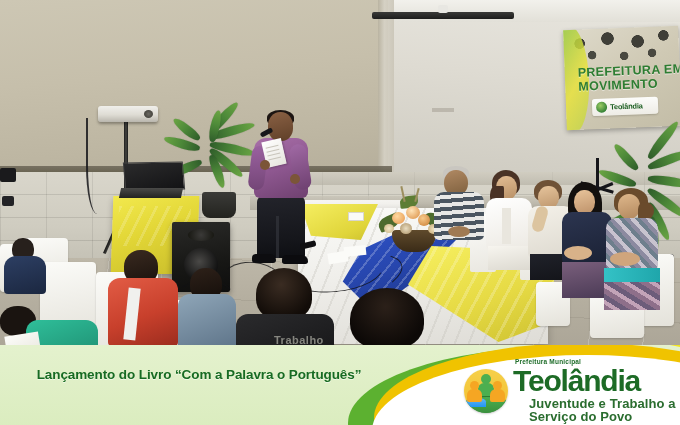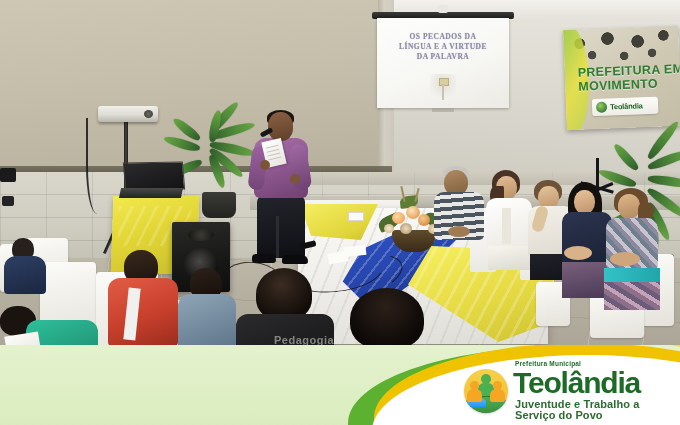--- a/index.html
+++ b/index.html
@@ -478,49 +478,41 @@
   .logo-pref{
     font-size:6.5px; font-weight:bold; color:#1f6d2a; letter-spacing:.2px;
     margin-left:2px; margin-bottom:1px;
   }
   .logo-name{
     font-size:30px; font-weight:bold; color:#1d6b26;
     letter-spacing:-1.2px; line-height:.92;
     font-family:"Liberation Sans", sans-serif;
   }
   .logo-slogan{
-    font-size:11px; color:#2a6d2f; font-weight:bold; letter-spacing:.1px;
-    margin-top:2px; margin-left:2px;
+    font-size:13px; color:#2a6d2f; font-weight:bold; letter-spacing:.1px;
+    margin-top:2px; margin-left:16px;
   }
 </style>
 </head>
 <body>
 
 <div id="photo">
 
   <div class="wall-upper"></div>
   <div class="wall-upper-right"></div>
   <div class="ceiling-line"></div>
   <div class="pillar"></div>
   <div class="wall-divider"></div>
   <div class="wall-lower"></div>
   <div class="floor-step2"></div>
   <div class="floor-step"></div>
   <div class="floor"></div>
 
   <div class="screen-stand-top"></div>
   <div class="screen-knob"></div>
-  <div class="screen">
-    <div class="screen-title">
-      <div>OS PECADOS DA</div>
-      <div>LÍNGUA E A VIRTUDE</div>
-      <div>DA PALAVRA</div>
-    </div>
-    <div class="screen-graphic"></div>
-  </div>
   <div class="screen-legs"></div>
 
   <div class="banner">
     <div class="banner-gears"></div>
     <div class="banner-swoosh"></div>
     <div class="banner-t1">PREFEITURA EM</div>
     <div class="banner-t2">MOVIMENTO</div>
     <div class="banner-logo">
       <div class="banner-logo-mark"></div>
       <div class="banner-logo-text">Teolândia</div>
@@ -683,21 +675,21 @@
   </div>
 
   <div class="aud" style="left:178px;top:268px;width:62px;height:82px;">
     <div class="aud-head" style="left:12px;top:0px;width:32px;height:32px;background:linear-gradient(165deg,#2e2119,#140e0a);"></div>
     <div class="aud-body" style="left:0px;top:26px;width:58px;height:56px;background:linear-gradient(160deg,#8fa6b8,#5d7388);"></div>
   </div>
 
   <div class="aud" style="left:236px;top:272px;width:100px;height:94px;">
     <div class="aud-head" style="left:20px;top:-4px;width:56px;height:52px;background:radial-gradient(circle at 45% 32%,#3a2c22,#120c08 72%);border-radius:50% 50% 40% 40%;"></div>
     <div class="aud-body" style="left:0px;top:42px;width:98px;height:56px;background:linear-gradient(160deg,#2b2b2d,#131315);"></div>
-    <div style="position:absolute;left:38px;top:62px;width:58px;height:16px;color:#a8a89f;font-size:11px;font-weight:bold;letter-spacing:.5px;opacity:.75;font-family:'Liberation Sans',sans-serif;">Pedagogia</div>
+    <div style="position:absolute;left:38px;top:62px;width:58px;height:16px;color:#a8a89f;font-size:11px;font-weight:bold;letter-spacing:.5px;opacity:.75;font-family:'Liberation Sans',sans-serif;">Trabalho</div>
   </div>
 
   <div class="aud" style="left:344px;top:288px;width:86px;height:76px;">
     <div class="aud-head" style="left:6px;top:0px;width:74px;height:62px;background:radial-gradient(circle at 48% 30%,#2b2019,#0d0907 70%);border-radius:50% 50% 42% 42%;"></div>
   </div>
 
   <div class="aud" style="left:0px;top:306px;width:110px;height:56px;">
     <div class="aud-head" style="left:0px;top:0px;width:36px;height:30px;background:#1a1410;"></div>
     <div class="aud-body" style="left:26px;top:14px;width:72px;height:44px;background:linear-gradient(160deg,#2fbf9a,#1d8a6e);"></div>
     <div style="position:absolute;left:6px;top:28px;width:34px;height:24px;background:linear-gradient(160deg,#fdfdfa,#e7e5dc);transform:rotate(-9deg);"></div>
@@ -710,20 +702,21 @@
     <div class="footer-photo"></div>
     <div class="swoosh sw-green-top"></div>
     <div class="swoosh sw-yellow"></div>
     <div class="swoosh sw-lightgreen"></div>
 
     <div class="swoosh sw-green-right"></div>
     <div class="swoosh sw-yellow-right"></div>
     <div class="swoosh sw-white-right2"></div>
 
     <div class="footer-text">
+      <div class="ft-line1">Lançamento do Livro “Com a Palavra o Português”</div>
     </div>
   </div>
 
   <div class="logo-wrap">
     <div class="logo-emblem">
       <div class="emb-hill"></div>
       <div class="emb-water"></div>
       <div class="emb-p" style="left:17px;top:5px;width:10px;height:10px;background:#4caf50;"></div>
       <div class="emb-b" style="left:14px;top:14px;width:16px;height:13px;background:#4caf50;"></div>
       <div class="emb-p" style="left:6px;top:12px;width:9px;height:9px;background:#f5a623;"></div>

